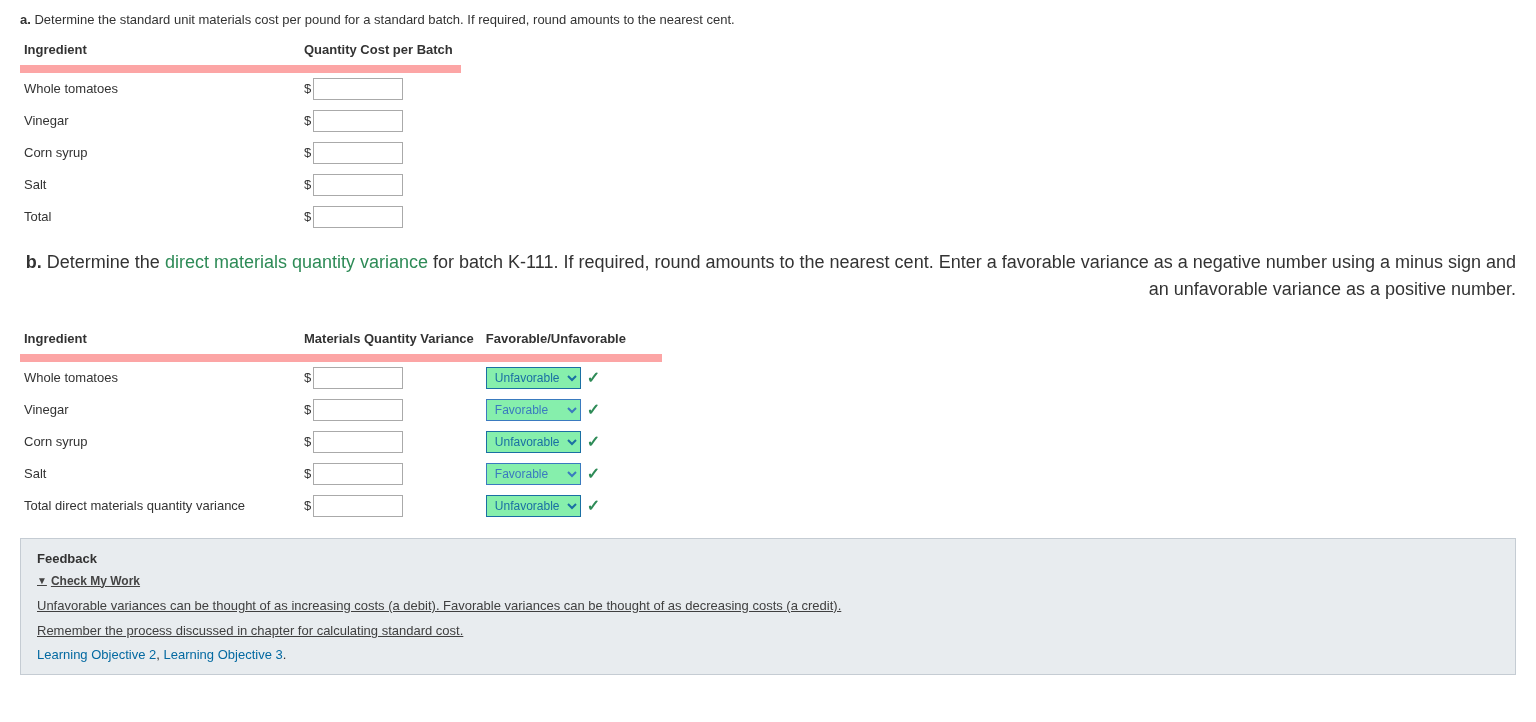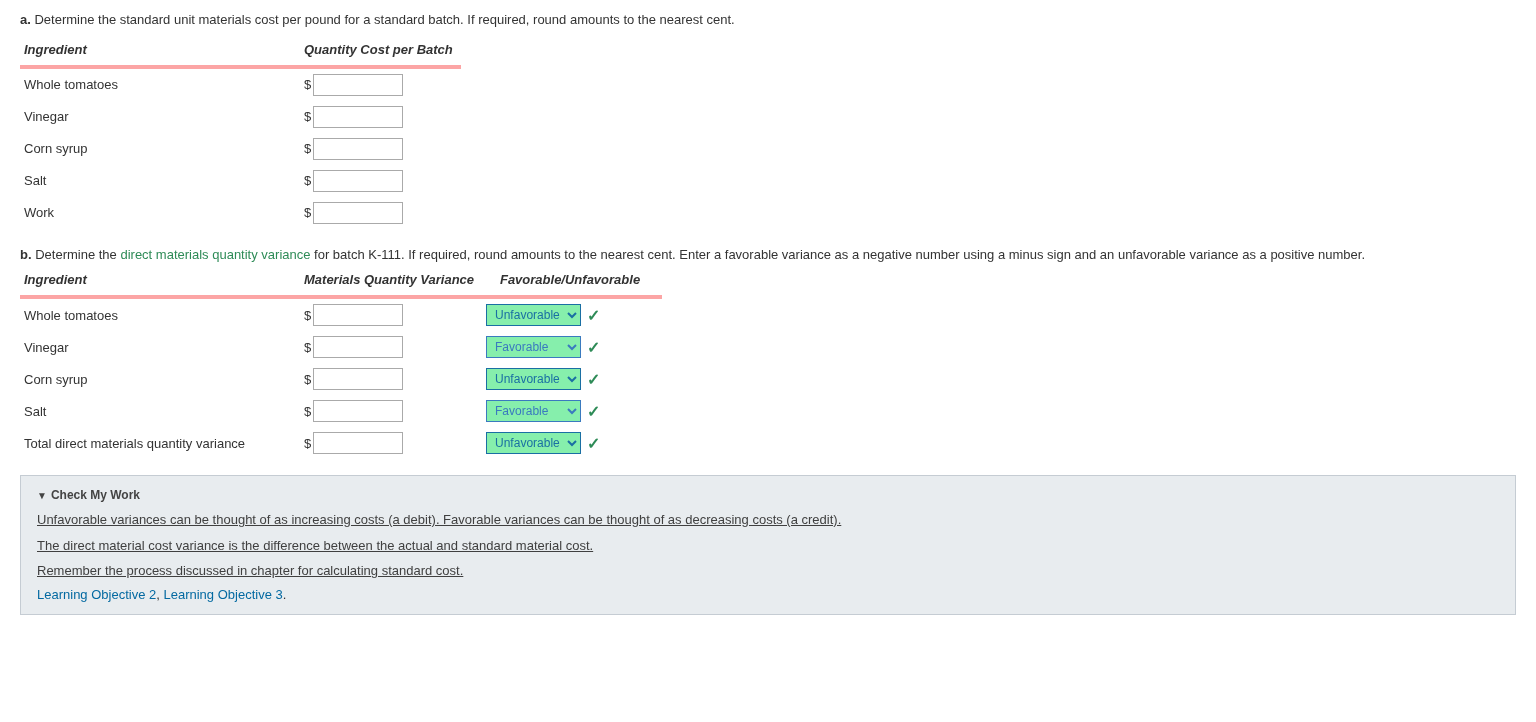--- a/index.html
+++ b/index.html
@@ -16,23 +16,22 @@
     }
     .question-label strong { font-weight: bold; }
     .highlight-green { color: #2e8b57; }
     table {
       border-collapse: collapse;
       margin-bottom: 16px;
     }
     table thead tr th {
       font-weight: bold;
       text-align: left;
-      border-bottom: 4px solid #fca5a5;
+      border-bottom: 8px solid #fca5a5;
       padding: 4px 8px 8px 4px;
-      font-style: italic;
     }
     table tbody tr td {
       padding: 5px 8px 5px 4px;
       vertical-align: middle;
     }
     .dollar-input-wrap {
       display: inline-flex;
       align-items: center;
     }
     .dollar-sign {
@@ -78,41 +77,43 @@
       color: #333;
     }
     .check-my-work-label {
       font-size: 12px;
       font-weight: bold;
       color: #444;
       margin-bottom: 8px;
       display: flex;
       align-items: center;
       gap: 4px;
+      text-decoration: underline;
     }
     .check-my-work-label::before {
       content: '▼';
       font-size: 10px;
     }
     .feedback-text {
       font-size: 13px;
       color: #404040;
       margin-bottom: 6px;
       line-height: 1.5;
       text-decoration: underline;
     }
     .feedback-link {
       color: #0369a1;
       text-decoration: none;
       font-size: 13px;
     }
     .section-b-label {
-      margin-bottom: 4px;
+      margin-bottom: 24px;
       line-height: 1.5;
-      font-size: 13px;
+      font-size: 18px;
+      text-align: right;
     }
   </style>
 </head>
 <body>
 
 <div class="question-label">
   <strong>a.</strong><span> Determine the standard unit materials cost per pound for a standard batch. If required, round amounts to the nearest cent.</span>
 </div>
 
 <table>
@@ -145,39 +146,39 @@
           </div></td>
       </tr>
       <tr>
         <td>Salt</td>
         <td><div class="dollar-input-wrap">
             <span class="dollar-sign">$</span>
             <input type="text" value="" style="">
           </div></td>
       </tr>
       <tr>
-        <td>Work</td>
+        <td>Total</td>
         <td><div class="dollar-input-wrap">
             <span class="dollar-sign">$</span>
             <input type="text" value="" style="">
           </div></td>
       </tr>
     </tbody>
 </table>
 
 <div class="section-b-label">
   <strong>b.</strong><span> Determine the </span><span class="highlight-green">direct materials quantity variance</span><span> for batch K-111. If required, round amounts to the nearest cent. Enter a favorable variance as a negative number using a minus sign and an unfavorable variance as a positive number.</span>
 </div>
 
 <table>
   <thead>
     <tr>
       <th style="min-width:280px;">Ingredient</th>
       <th style="min-width:180px;">Materials Quantity Variance</th>
-      <th style="min-width:180px;text-align:center;">Favorable/Unfavorable</th>
+      <th style="min-width:180px;">Favorable/Unfavorable</th>
     </tr>
   </thead>
   <tbody id="section-b-tbody">
   <tr>
         <td>Whole tomatoes</td>
         <td><div class="dollar-input-wrap">
             <span class="dollar-sign">$</span>
             <input type="text" value="" style="">
           </div></td>
         <td>
@@ -236,22 +237,22 @@
           <div class="fav-cell">
             <select class="fav-select" style="color: rgb(26, 111, 163); border-color: rgb(26, 111, 163);"><option value="Favorable">Favorable</option><option value="Unfavorable" selected="">Unfavorable</option></select>
             <span class="check-mark">✓</span>
           </div>
         </td>
       </tr>
     </tbody>
 </table>
 
 <div class="feedback-box">
+  <div class="feedback-title">Feedback</div>
   <div class="check-my-work-label">
     <span>Check My Work</span>
   </div>
   <div id="feedback-lines-container">
       <p class="feedback-text">Unfavorable variances can be thought of as increasing costs (a debit). Favorable variances can be thought of as decreasing costs (a credit).</p>
-      <p class="feedback-text">The direct material cost variance is the difference between the actual and standard material cost.</p>
       <p class="feedback-text">Remember the process discussed in chapter for calculating standard cost.</p>
     </div>
   <div id="feedback-links-container" style="margin-top:4px;"><span><a class="feedback-link" href="#">Learning Objective 2</a></span><span><span>, </span><a class="feedback-link" href="#">Learning Objective 3</a></span><span>.</span></div>
 </div>
 
 </body></html>

